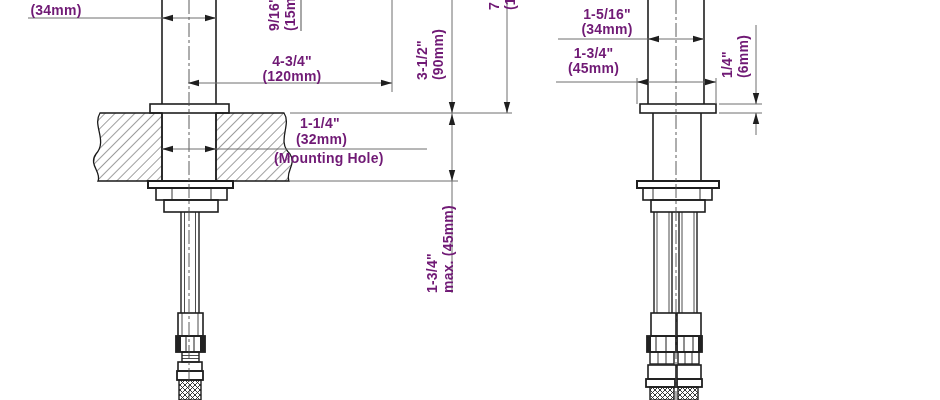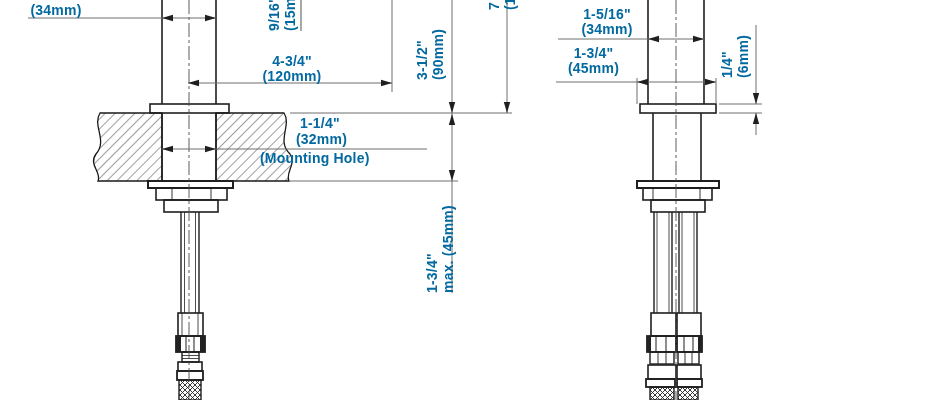--- a/index.html
+++ b/index.html
@@ -1,18 +1,18 @@
 <!DOCTYPE html>
 <html><head>
 <meta charset="utf-8">
 <style>
   html,body{margin:0;padding:0;background:#fff;}
   .stage{
     position:relative;width:804px;height:400px;overflow:hidden;background:#ffffff;
-    font-family:"Liberation Sans",sans-serif;color:#0369a1;text-decoration:underline;
+    font-family:"Liberation Sans",sans-serif;color:#701a75;text-decoration:underline;
   }
   .hlabel{position:absolute;font-size:14px;font-weight:bold;line-height:15px;text-align:center;letter-spacing:0.2px;}
   .hlabel-left{text-align:left;}
   .vlabel{
     position:absolute;font-size:14px;font-weight:bold;line-height:16px;white-space:nowrap;
     transform:rotate(-90deg);transform-origin:0 0;letter-spacing:0.2px;
   }
   .ln{display:block;}
   svg{position:absolute;left:0;top:0;}
 </style>
@@ -181,21 +181,21 @@
     <span class="ln">4-3/4"</span>
     <span class="ln">(120mm)</span>
   </div>
 
   <div class="hlabel hlabel-left" style="left:300px;top:116px;">
     <span class="ln">1-1/4"</span>
   </div>
   <div class="hlabel hlabel-left" style="left:296px;top:132px;">
     <span class="ln">(32mm)</span>
   </div>
-  <div class="hlabel hlabel-left" style="left:260px;top:151px;">
+  <div class="hlabel hlabel-left" style="left:274px;top:151px;">
     <span class="ln">(Mounting Hole)</span>
   </div>
 
   <div class="vlabel" style="left:414px;top:80px;">
     <span class="ln">3-1/2"</span>
     <span class="ln">(90mm)</span>
   </div>
 
   <div class="vlabel" style="left:424px;top:293px;">
     <span class="ln">1-3/4"</span>

